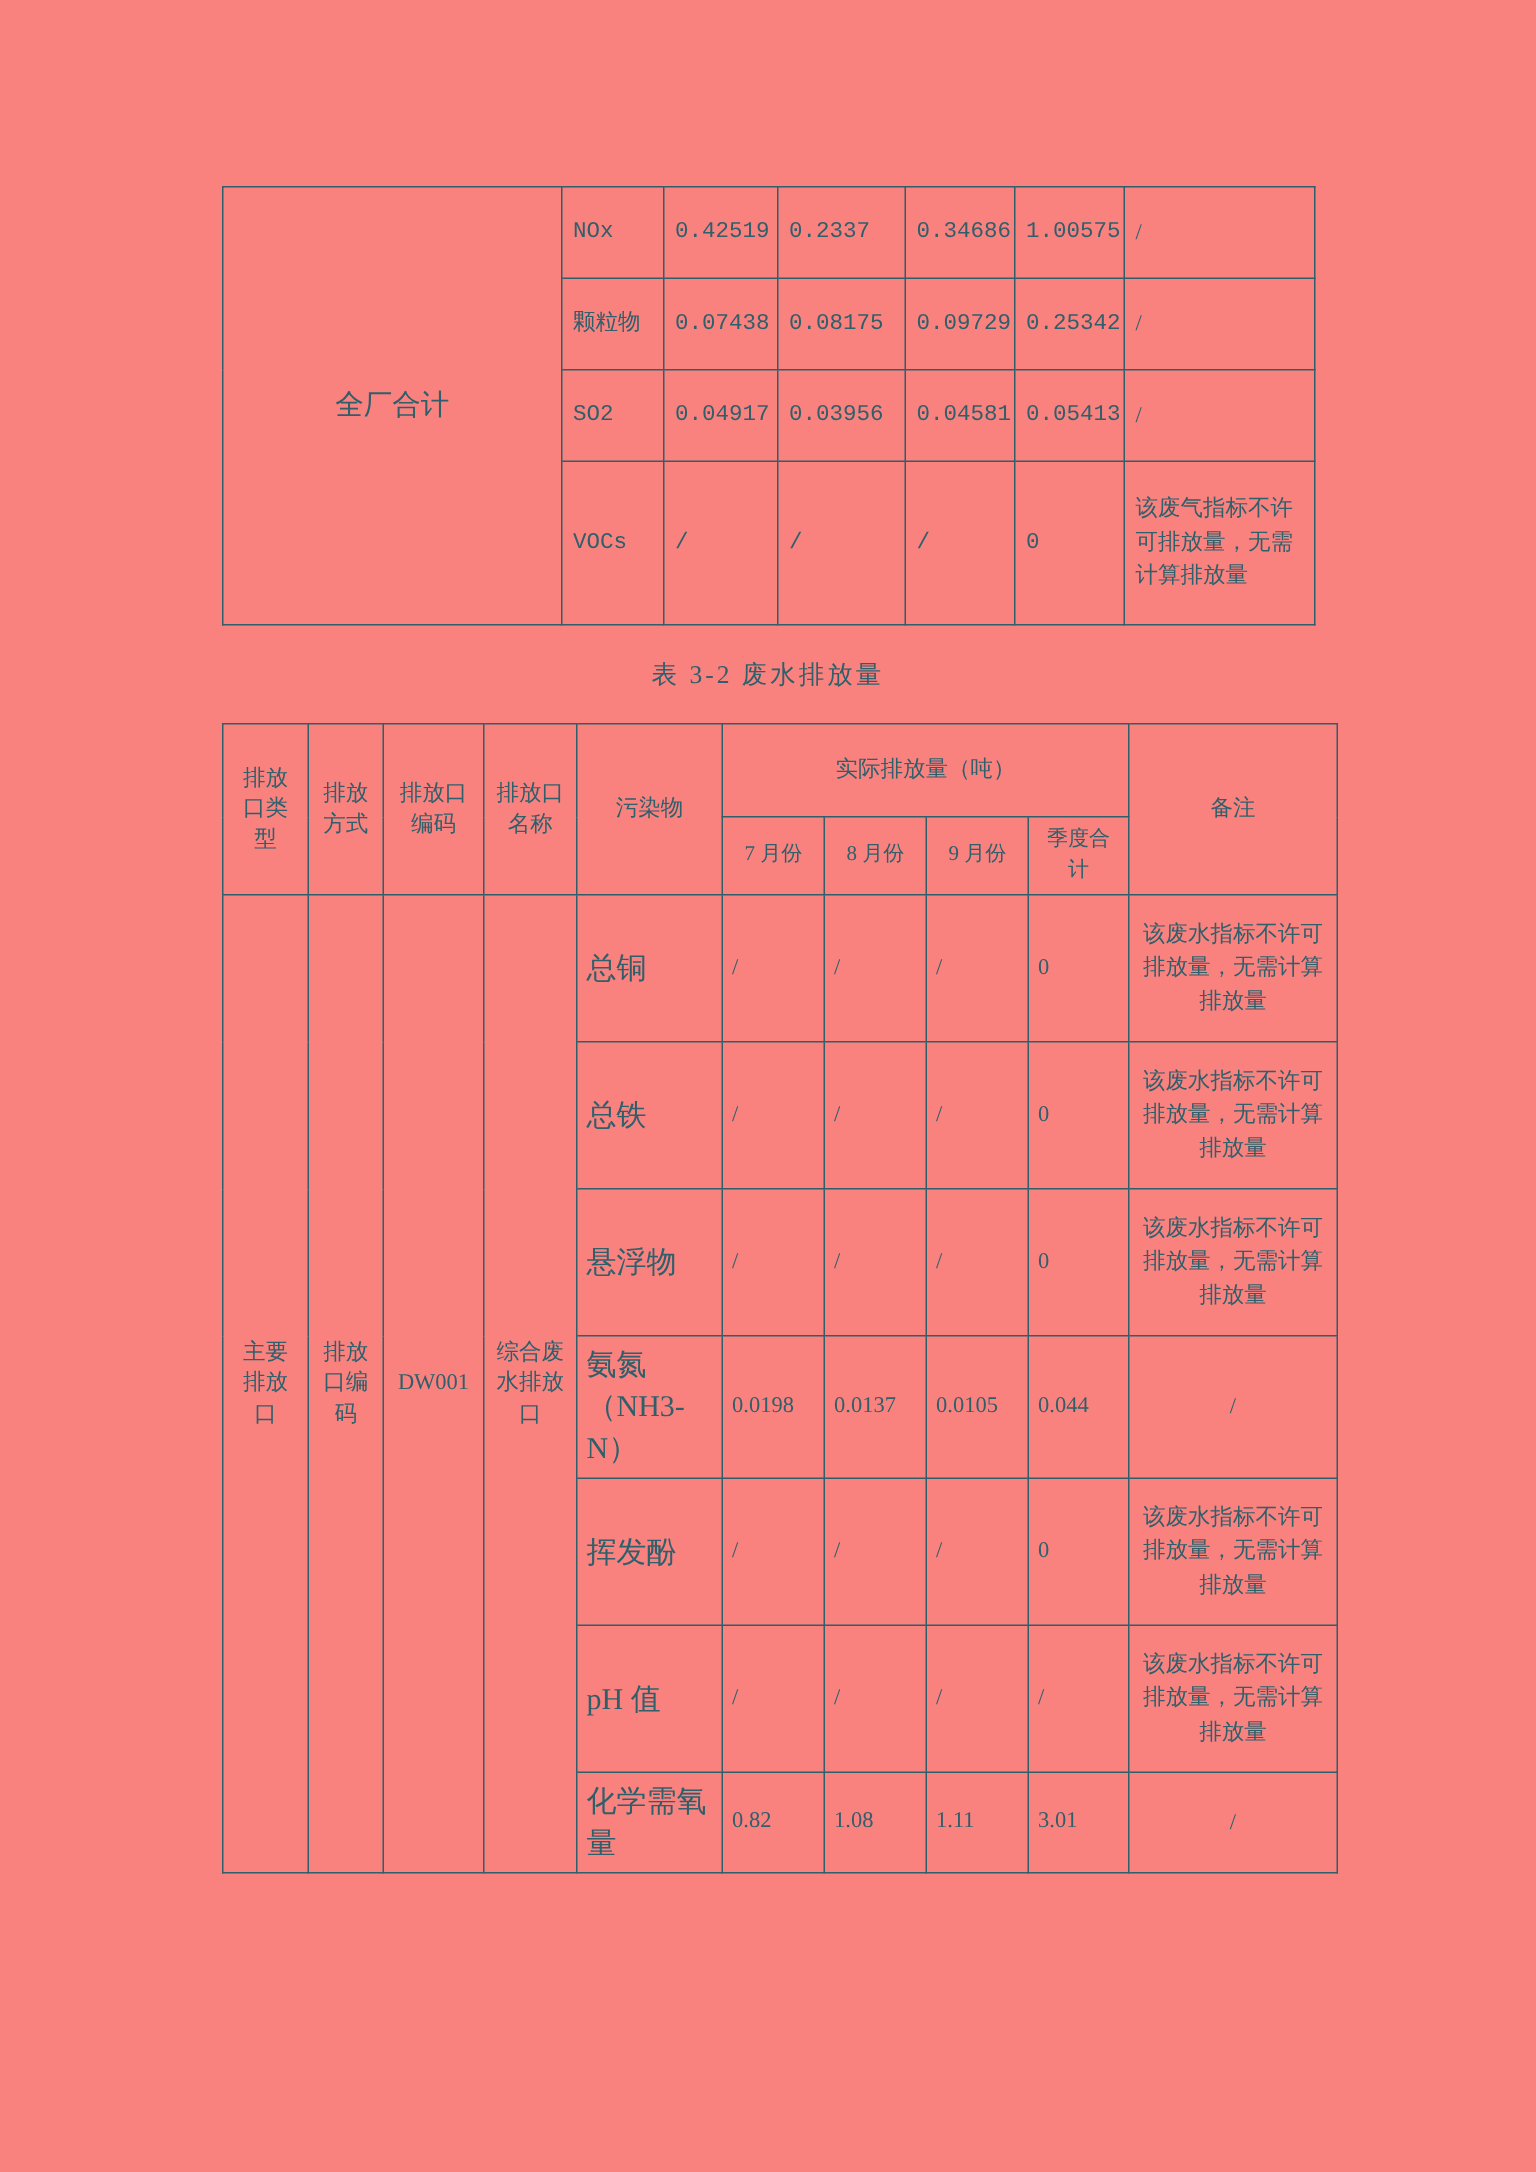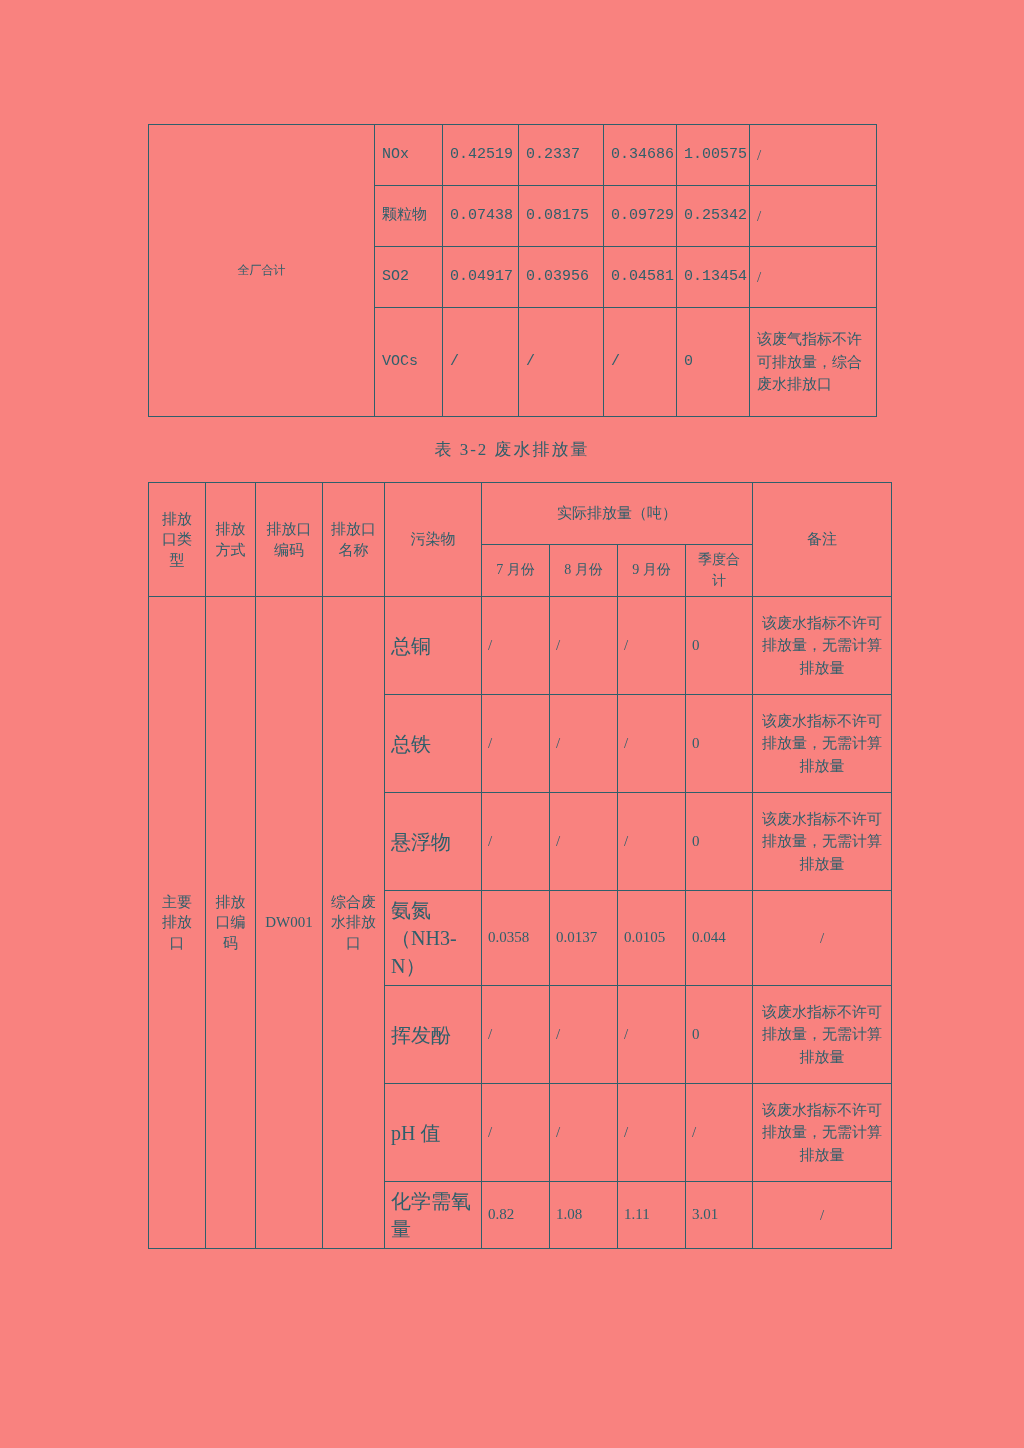--- a/index.html
+++ b/index.html
@@ -42,21 +42,21 @@
     left: 148px;
     top: 124px;
     width: 728px;
   }
   #table-air td {
     height: 48px;
   }
   .cell-left { text-align: left; font-family: Liberation Mono, monospace; }
   .plant-total {
     text-align: center;
-    font-size: 12px;
+    font-size: 19px;
     margin-top: 31px;
   }
   .note-cell {
     text-align: left;
     line-height: 1.5;
   }
   
   #caption-water {
     position: absolute;
     left: 0;
@@ -140,30 +140,30 @@
         <td class="cell-left">0.08175</td>
         <td class="cell-left">0.09729</td>
         <td class="cell-left">0.25342</td>
         <td class="note-cell">/</td>
       </tr>
       <tr>
         <td class="cell-left">SO2</td>
         <td class="cell-left">0.04917</td>
         <td class="cell-left">0.03956</td>
         <td class="cell-left">0.04581</td>
-        <td class="cell-left">0.13454</td>
+        <td class="cell-left">0.05413</td>
         <td class="note-cell">/</td>
       </tr>
       <tr style="height:96px">
         <td class="cell-left" style="height:96px">VOCs</td>
         <td class="cell-left">/</td>
         <td class="cell-left">/</td>
         <td class="cell-left">/</td>
         <td class="cell-left">0</td>
-        <td class="note-cell">该废气指标不许可排放量，综合废水排放口</td>
+        <td class="note-cell">该废气指标不许可排放量，无需计算排放量</td>
       </tr>
     </tbody>
   </table>
 
   <div id="caption-water">表 3-2 废水排放量</div>
 
   <table id="table-water">
     <colgroup>
       <col style="width:57px">
       <col style="width:50px">
@@ -221,21 +221,21 @@
         <td class="poll">悬浮物</td>
         <td class="val">/</td>
         <td class="val">/</td>
         <td class="val">/</td>
         <td class="val">0</td>
         <td class="remark">该废水指标不许可排放量，无需计算排放量</td>
       </tr>
 
       <tr style="height:82px">
         <td class="poll">氨氮（NH3-N）</td>
-        <td class="val">0.0358</td>
+        <td class="val">0.0198</td>
         <td class="val">0.0137</td>
         <td class="val">0.0105</td>
         <td class="val">0.044</td>
         <td class="remark">/</td>
       </tr>
 
       <tr style="height:98px">
         <td class="poll">挥发酚</td>
         <td class="val">/</td>
         <td class="val">/</td>

